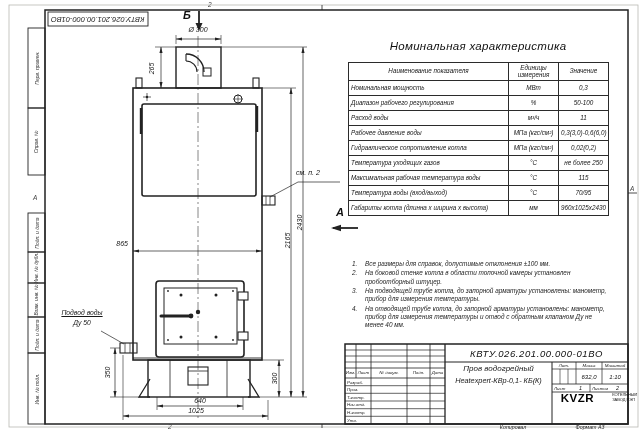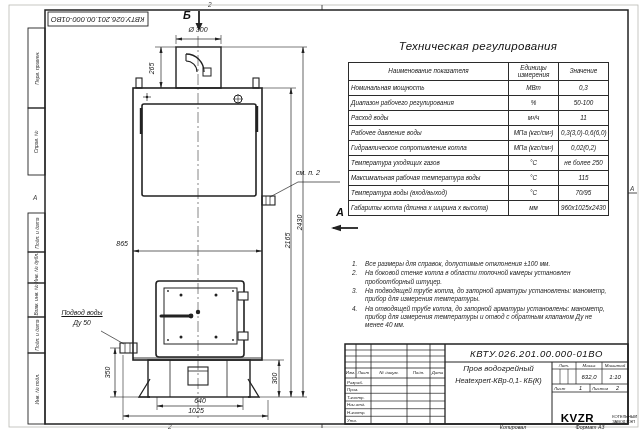--- a/index.html
+++ b/index.html
@@ -258,21 +258,21 @@
   <div class="abs rotbox" style="left:103px;top:358px;width:10px;height:28px">
     <span class="dim">350</span>
   </div>
   <div class="abs dim ctr" style="left:186px;top:397px;width:28px">640</div>
   <div class="abs dim ctr" style="left:180px;top:407px;width:32px">1025</div>
   <div class="abs inlet" style="left:56px;top:308px;width:52px;text-align:center">
     <div><span class="inlet-l1">Подвод воды</span></div>
     <div><span>Ду 50</span></div>
   </div>
 
-  <div class="abs tbl-title ctr" style="left:348px;top:40px;width:260px">Техническая регулирования</div>
+  <div class="abs tbl-title ctr" style="left:348px;top:40px;width:260px">Номинальная характеристика</div>
 
   <table class="spec abs" style="left:348px;top:62px">
     <colgroup>
         <col style="width:160px">
         <col style="width:50px">
         <col style="width:50px">
       </colgroup>
     <tbody>
         <tr class="hdr">
       <td>Наименование показателя</td>
@@ -368,21 +368,21 @@
   <div class="abs tb-small ctr" style="left:576px;top:362px;width:26px;height:7px">Масса</div>
   <div class="abs tb-small ctr" style="left:602px;top:362px;width:26px;height:7px">Масштаб</div>
   <div class="abs tb-val ctr" style="left:576px;top:370px;width:26px;height:13px">632,0</div>
   <div class="abs tb-val ctr" style="left:602px;top:370px;width:26px;height:13px">1:10</div>
 
   <div class="abs tb-small" style="left:554px;top:385.5px">Лист</div>
   <div class="abs tb-val" style="left:579px;top:385px;font-size:5.5px">1</div>
   <div class="abs tb-small" style="left:592px;top:385.5px">Листов</div>
   <div class="abs tb-val" style="left:616px;top:385px;font-size:5.5px">2</div>
 
-  <div class="abs" style="left:552px;top:392px;width:76px;height:32px;display:flex;align-items:flex-end;justify-content:center;gap:18px">
+  <div class="abs" style="left:552px;top:392px;width:76px;height:32px;display:flex;align-items:flex-start;justify-content:center;gap:18px">
     <span class="logo-ico">
       <i style="top:3px"></i>
         <i style="top:6.3px"></i>
         <i style="top:9.6px"></i>
     </span>
     <span class="brand">KVZR</span>
     <span class="brand-sub">
       <span style="display:block">КОТЕЛЬНЫЙ</span>
       <span style="display:block">ЗАВОД РЭП</span>
     </span>

